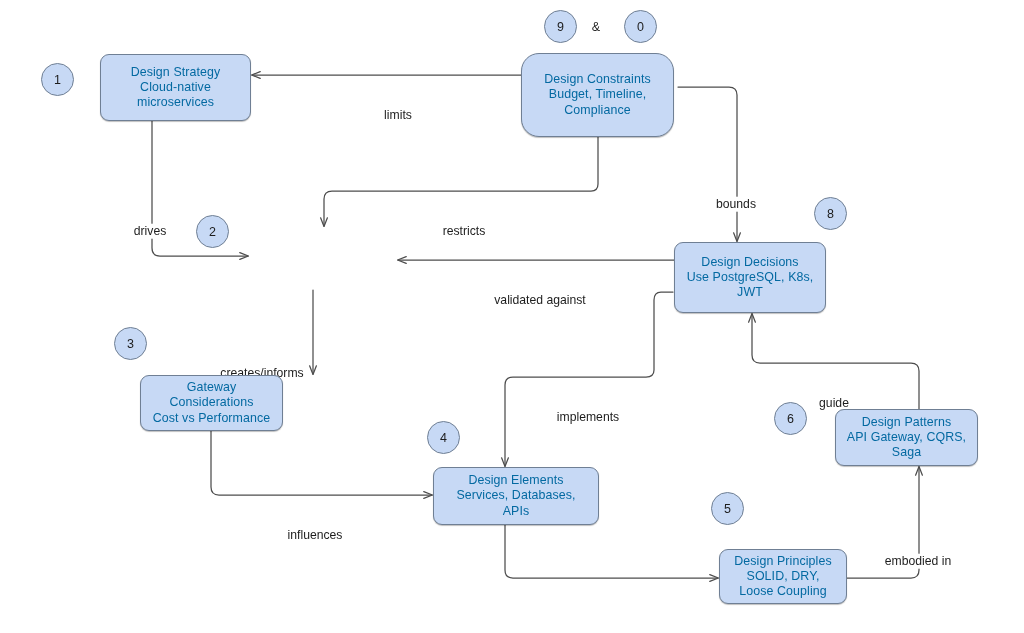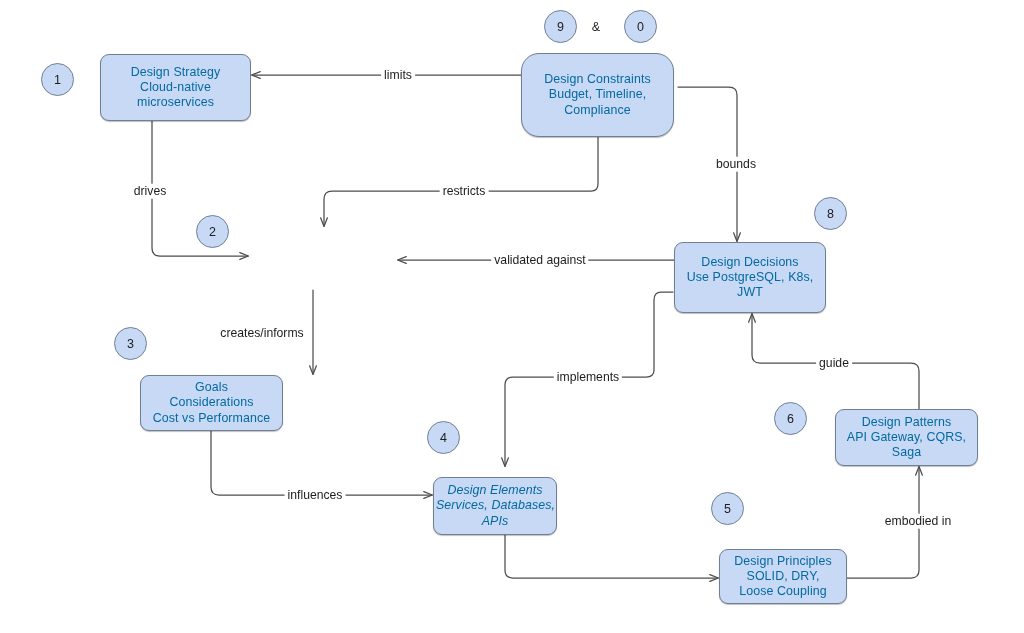--- a/index.html
+++ b/index.html
@@ -49,20 +49,21 @@
   .edge-label{
     position:absolute;
     color:#1d1d1d;
     font-size:12.2px;
     line-height:14.6px;
     background:#ffffff;
     padding:0 3px;
     white-space:nowrap;
     text-align:center;
     transform:translate(-50%,-50%);
+    margin-top:40px;
   }
 </style>
 </head>
 <body>
 
 <div id="canvas">
 
   <svg class="edges" viewBox="0 0 1024 633">
     <defs>
       <marker id="arrow" markerWidth="11" markerHeight="11" refX="9.2" refY="4" orient="auto" markerUnits="userSpaceOnUse">
@@ -126,27 +127,27 @@
   <div class="node" style="left:674px;top:242px;width:152px;height:71px;">
     <span class="lines">
       <span class="l">Design Decisions</span>
       <span class="l">Use PostgreSQL, K8s,</span>
       <span class="l">JWT</span>
     </span>
   </div>
 
   <div class="node" style="left:140px;top:375px;width:143px;height:56px;">
     <span class="lines">
-      <span class="l">Goals</span>
+      <span class="l">Gateway</span>
       <span class="l">Considerations</span>
       <span class="l">Cost vs Performance</span>
     </span>
   </div>
 
-  <div class="node" style="left:433px;top:477px;width:124px;height:58px;font-style:italic;">
+  <div class="node" style="left:433px;top:467px;width:166px;height:58px;">
     <span class="lines">
       <span class="l">Design Elements</span>
       <span class="l">Services, Databases,</span>
       <span class="l">APIs</span>
     </span>
   </div>
 
   <div class="node" style="left:835px;top:409px;width:143px;height:57px;">
     <span class="lines">
       <span class="l">Design Patterns</span>

